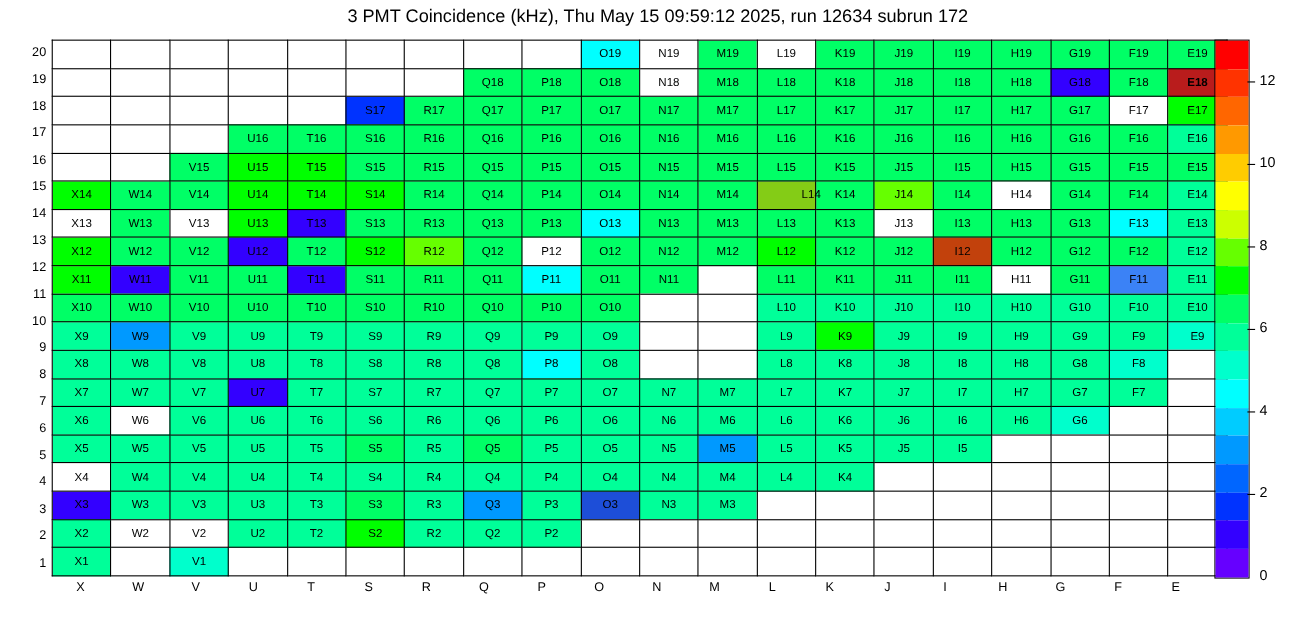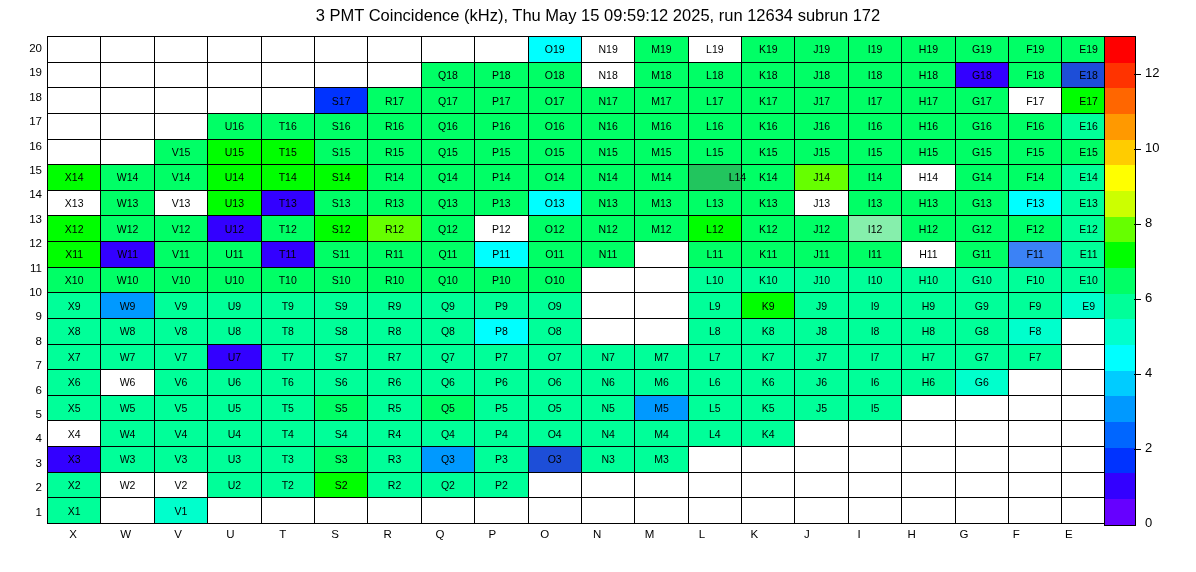--- a/index.html
+++ b/index.html
@@ -87,21 +87,21 @@
             <td style="background: rgb(0, 255, 102);">O18</td>
             <td style="background: rgb(255, 255, 255);">N18</td>
             <td style="background: rgb(0, 255, 102);">M18</td>
             <td style="background: rgb(0, 255, 102);">L18</td>
             <td style="background: rgb(0, 255, 102);">K18</td>
             <td style="background: rgb(0, 255, 102);">J18</td>
             <td style="background: rgb(0, 255, 102);">I18</td>
             <td style="background: rgb(0, 255, 102);">H18</td>
             <td style="background: rgb(51, 0, 255);">G18</td>
             <td style="background: rgb(0, 255, 102);">F18</td>
-            <td style="background: #1d4ed8;">E18</td>
+            <td style="background: #b91c1c; font-weight: bold;">E18</td>
           </tr>
           <tr>
             <td style="background: rgb(255, 255, 255);"></td>
             <td style="background: rgb(255, 255, 255);"></td>
             <td style="background: rgb(255, 255, 255);"></td>
             <td style="background: rgb(255, 255, 255);"></td>
             <td style="background: rgb(255, 255, 255);"></td>
             <td style="background: rgb(0, 51, 255);">S17</td>
             <td style="background: rgb(0, 255, 102);">R17</td>
             <td style="background: rgb(0, 255, 102);">Q17</td>
@@ -168,21 +168,21 @@
             <td style="background: rgb(0, 255, 102);">V14</td>
             <td style="background: rgb(0, 255, 0);">U14</td>
             <td style="background: rgb(0, 255, 0);">T14</td>
             <td style="background: rgb(0, 255, 0);">S14</td>
             <td style="background: rgb(0, 255, 102);">R14</td>
             <td style="background: rgb(0, 255, 102);">Q14</td>
             <td style="background: rgb(0, 255, 102);">P14</td>
             <td style="background: rgb(0, 255, 102);">O14</td>
             <td style="background: rgb(0, 255, 102);">N14</td>
             <td style="background: rgb(0, 255, 102);">M14</td>
-            <td style="background: #22c55e; padding-left: 40px;">L14</td>
+            <td style="background: #84cc16; padding-left: 40px;">L14</td>
             <td style="background: rgb(0, 255, 102);">K14</td>
             <td style="background: rgb(102, 255, 0);">J14</td>
             <td style="background: rgb(0, 255, 102);">I14</td>
             <td style="background: rgb(255, 255, 255);">H14</td>
             <td style="background: rgb(0, 255, 102);">G14</td>
             <td style="background: rgb(0, 255, 102);">F14</td>
             <td style="background: rgb(0, 255, 153);">E14</td>
           </tr>
           <tr>
             <td style="background: rgb(255, 255, 255);">X13</td>
@@ -215,21 +215,21 @@
             <td style="background: rgb(0, 255, 0);">S12</td>
             <td style="background: rgb(102, 255, 0);">R12</td>
             <td style="background: rgb(0, 255, 102);">Q12</td>
             <td style="background: rgb(255, 255, 255);">P12</td>
             <td style="background: rgb(0, 255, 102);">O12</td>
             <td style="background: rgb(0, 255, 102);">N12</td>
             <td style="background: rgb(0, 255, 102);">M12</td>
             <td style="background: rgb(0, 255, 0);">L12</td>
             <td style="background: rgb(0, 255, 102);">K12</td>
             <td style="background: rgb(0, 255, 102);">J12</td>
-            <td style="background: #86efac;">I12</td>
+            <td style="background: #c2410c;">I12</td>
             <td style="background: rgb(0, 255, 102);">H12</td>
             <td style="background: rgb(0, 255, 102);">G12</td>
             <td style="background: rgb(0, 255, 102);">F12</td>
             <td style="background: rgb(0, 255, 153);">E12</td>
           </tr>
           <tr>
             <td style="background: rgb(0, 255, 0);">X11</td>
             <td style="background: rgb(51, 0, 255);">W11</td>
             <td style="background: rgb(0, 255, 102);">V11</td>
             <td style="background: rgb(0, 255, 102);">U11</td>

